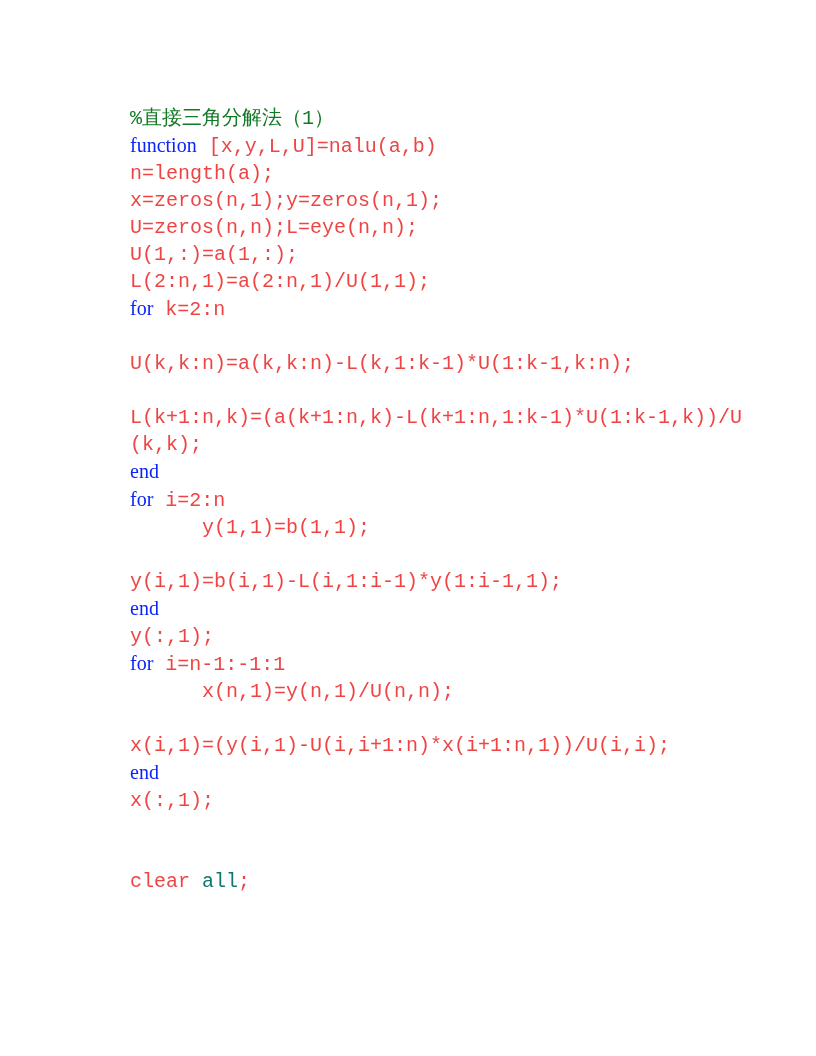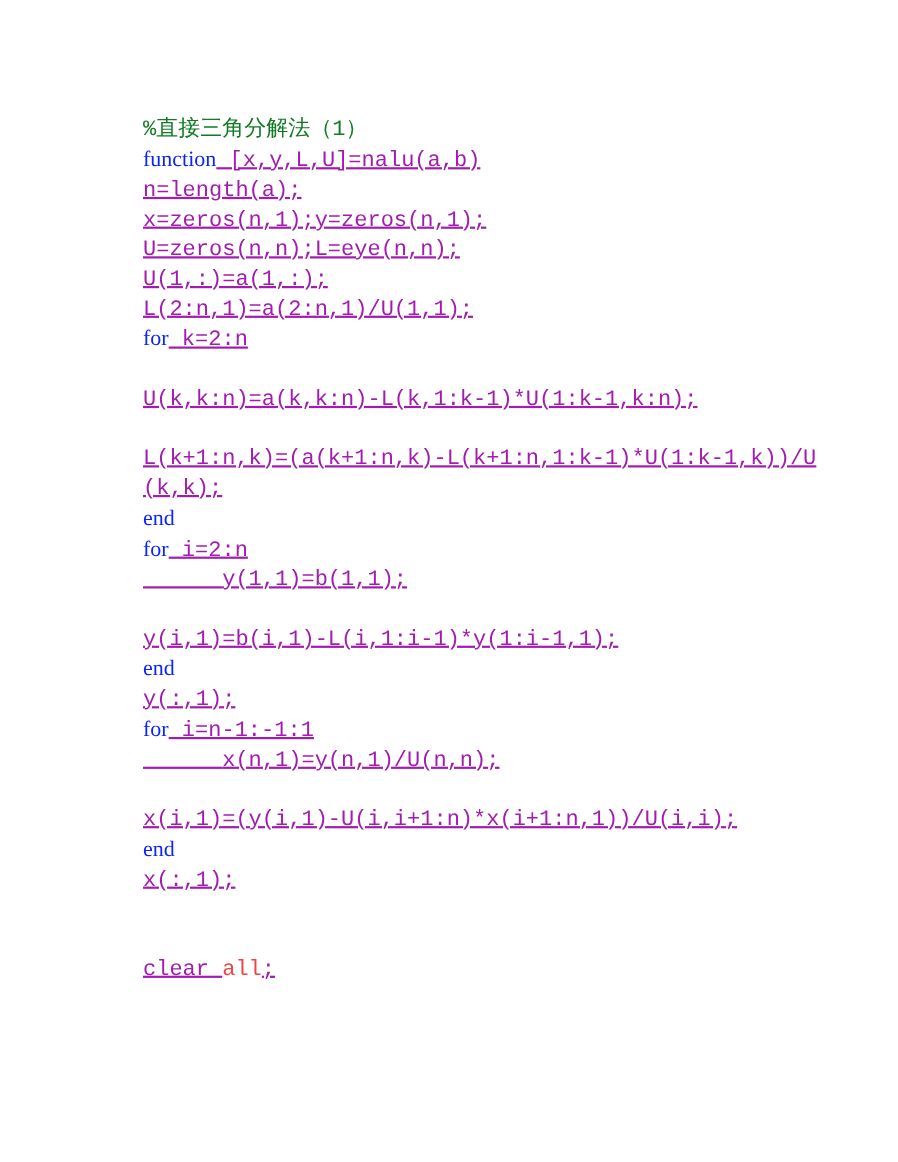--- a/index.html
+++ b/index.html
@@ -13,19 +13,19 @@
     line-height: 1.35;
     color: #000000;
   }
   .page {
     padding: 105px 70px 0 130px;
     white-space: pre-wrap;
     word-break: break-all;
   }
   .cmt { color: #107a24; text-align: right; }     
   .kw  { color: #0b24fb; font-family: Liberation Serif, serif; }     
-  .str { color: #ef4444; }     
-  .blk { color: #a21caf; text-decoration: underline; }     
+  .str { color: #0f766e; }     
+  .blk { color: #ef4444; }     
 </style>
 </head>
 <body>
 
 <div class="page"><div id="code-block"><div><span class="cmt">%直接三角分解法（1）</span></div><div><span class="kw">function</span><span class="blk"> [x,y,L,U]=nalu(a,b)</span></div><div><span class="blk">n=length(a);</span></div><div><span class="blk">x=zeros(n,1);y=zeros(n,1);</span></div><div><span class="blk">U=zeros(n,n);L=eye(n,n);</span></div><div><span class="blk">U(1,:)=a(1,:);</span></div><div><span class="blk">L(2:n,1)=a(2:n,1)/U(1,1);</span></div><div><span class="kw">for</span><span class="blk"> k=2:n</span></div><div>&nbsp;</div><div><span class="blk">U(k,k:n)=a(k,k:n)-L(k,1:k-1)*U(1:k-1,k:n);</span></div><div>&nbsp;</div><div><span class="blk">L(k+1:n,k)=(a(k+1:n,k)-L(k+1:n,1:k-1)*U(1:k-1,k))/U(k,k);</span></div><div><span class="kw">end</span></div><div><span class="kw">for</span><span class="blk"> i=2:n</span></div><div><span class="blk">      y(1,1)=b(1,1);</span></div><div>&nbsp;</div><div><span class="blk">y(i,1)=b(i,1)-L(i,1:i-1)*y(1:i-1,1);</span></div><div><span class="kw">end</span></div><div><span class="blk">y(:,1);</span></div><div><span class="kw">for</span><span class="blk"> i=n-1:-1:1</span></div><div><span class="blk">      x(n,1)=y(n,1)/U(n,n);</span></div><div>&nbsp;</div><div><span class="blk">x(i,1)=(y(i,1)-U(i,i+1:n)*x(i+1:n,1))/U(i,i);</span></div><div><span class="kw">end</span></div><div><span class="blk">x(:,1);</span></div><div>&nbsp;</div><div>&nbsp;</div><div><span class="blk">clear </span><span class="str">all</span><span class="blk">;</span></div></div></div>
 
 </body></html>

